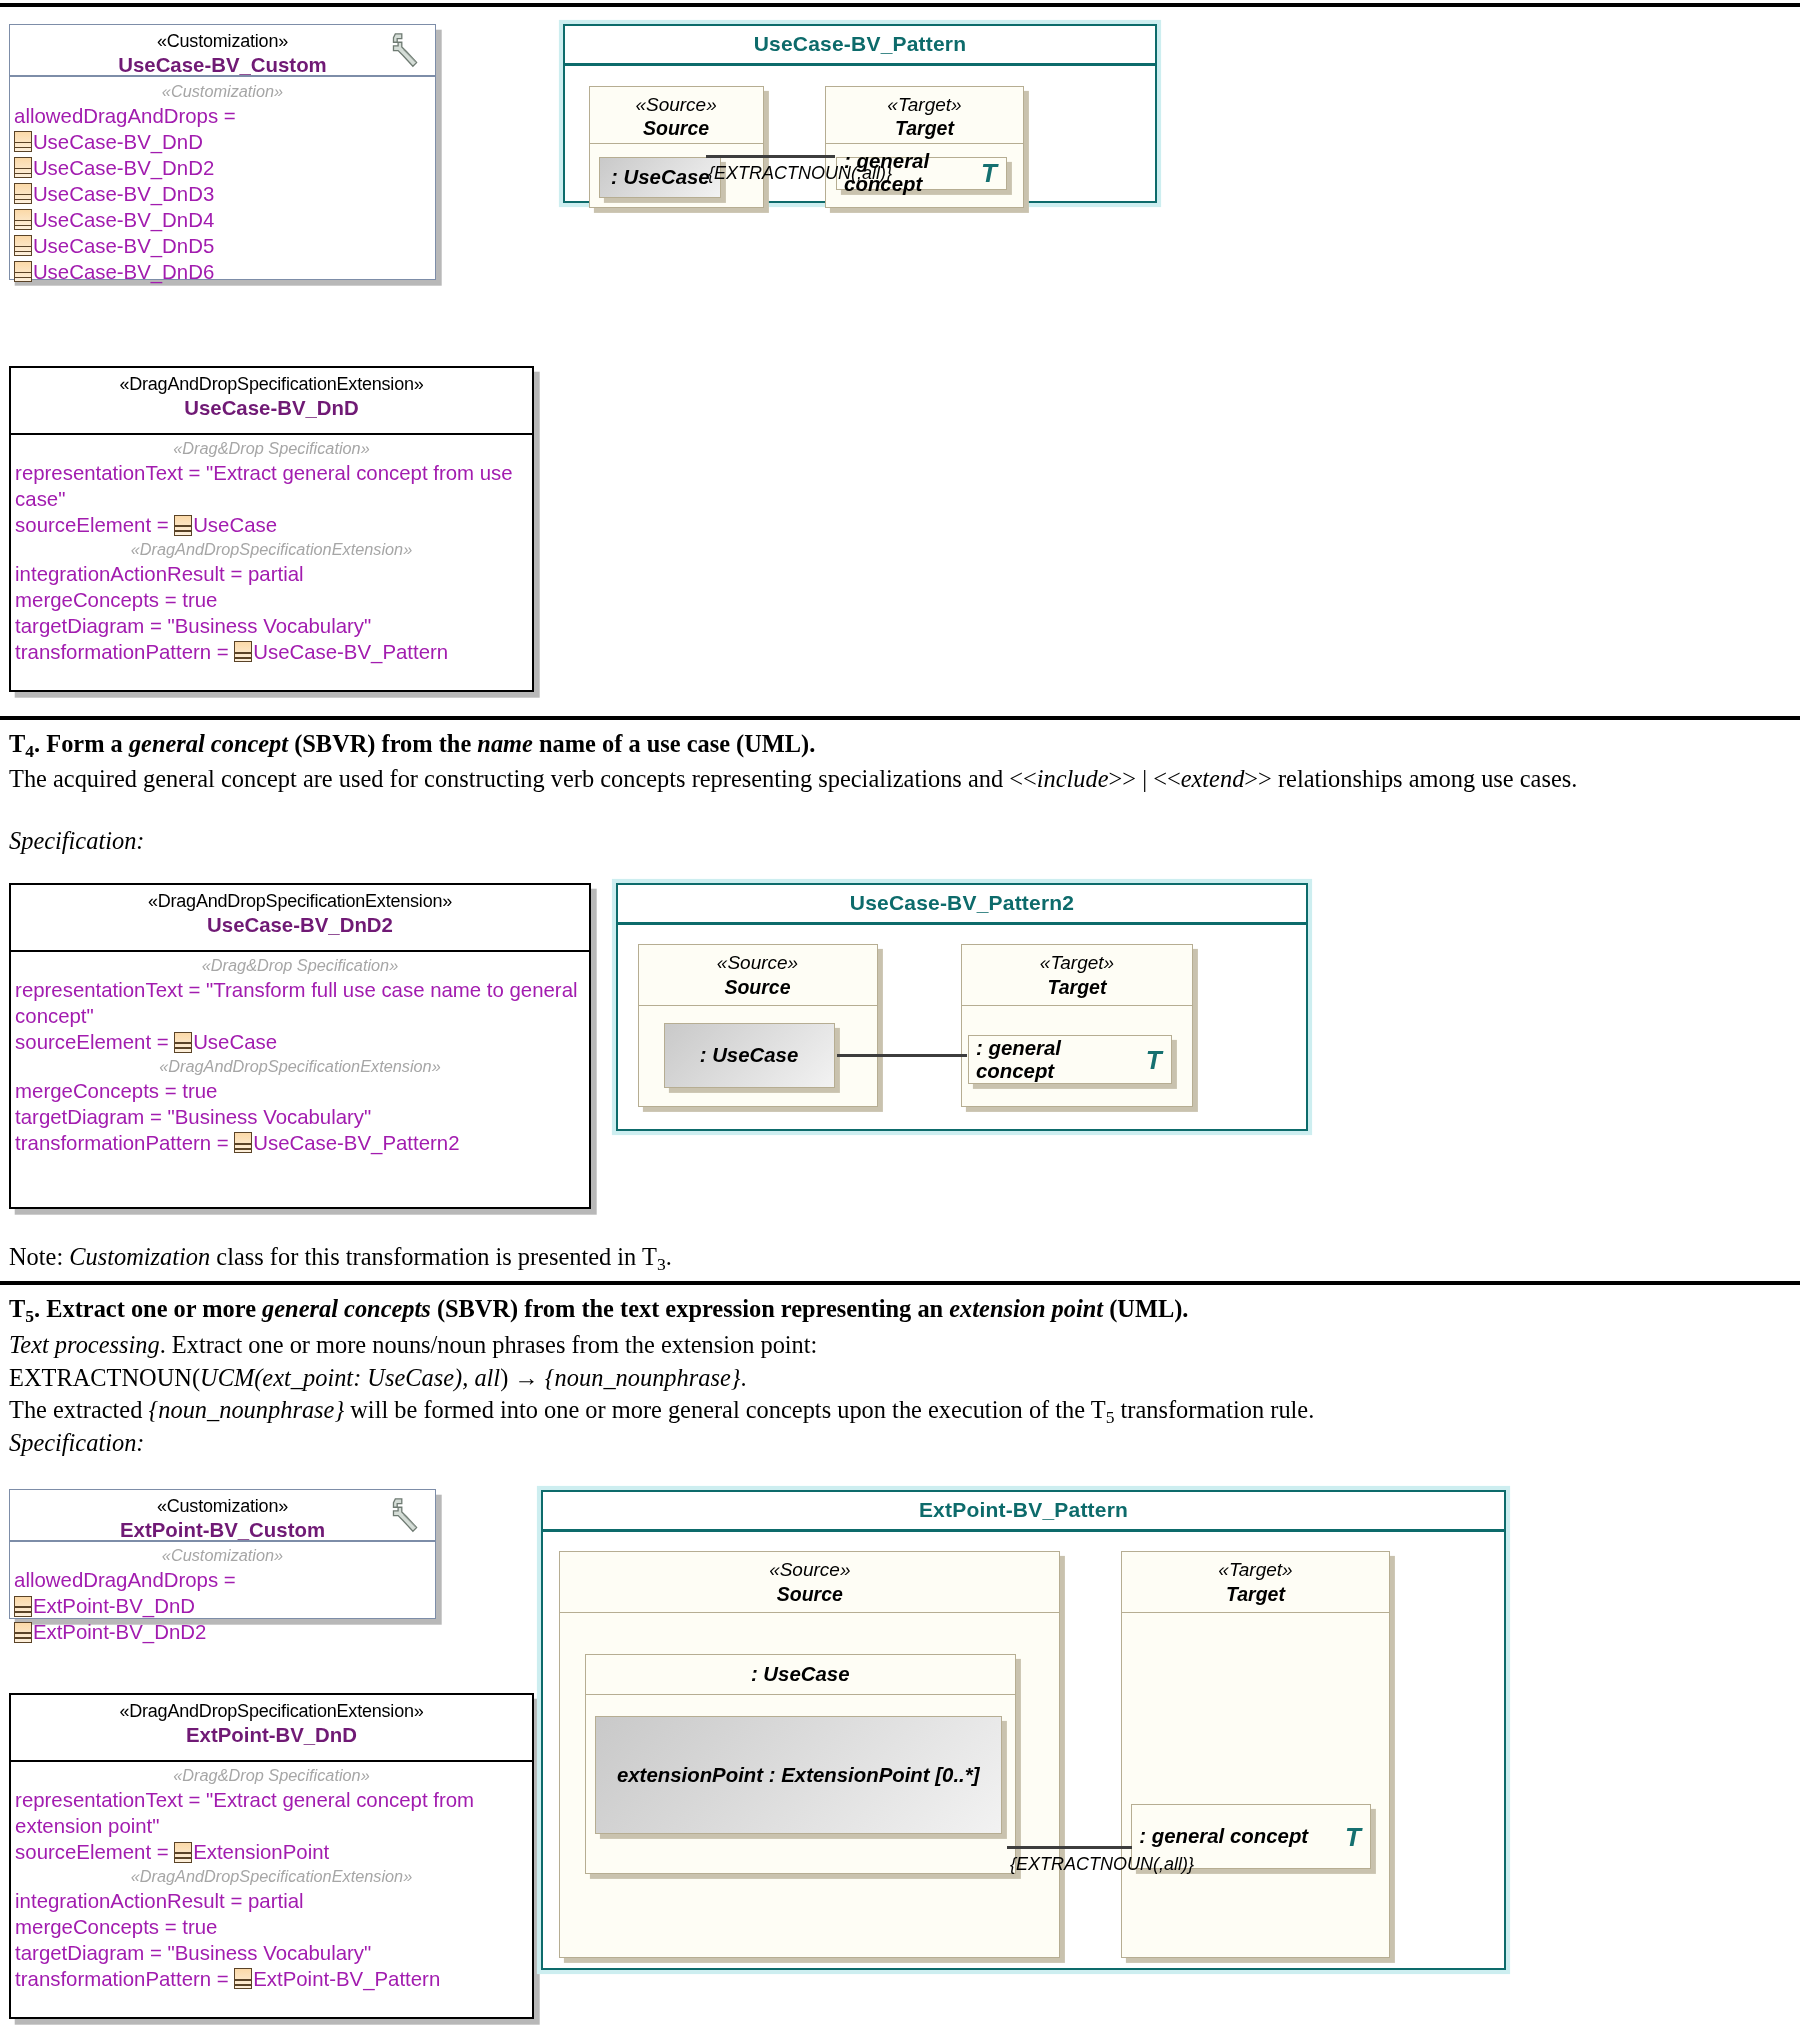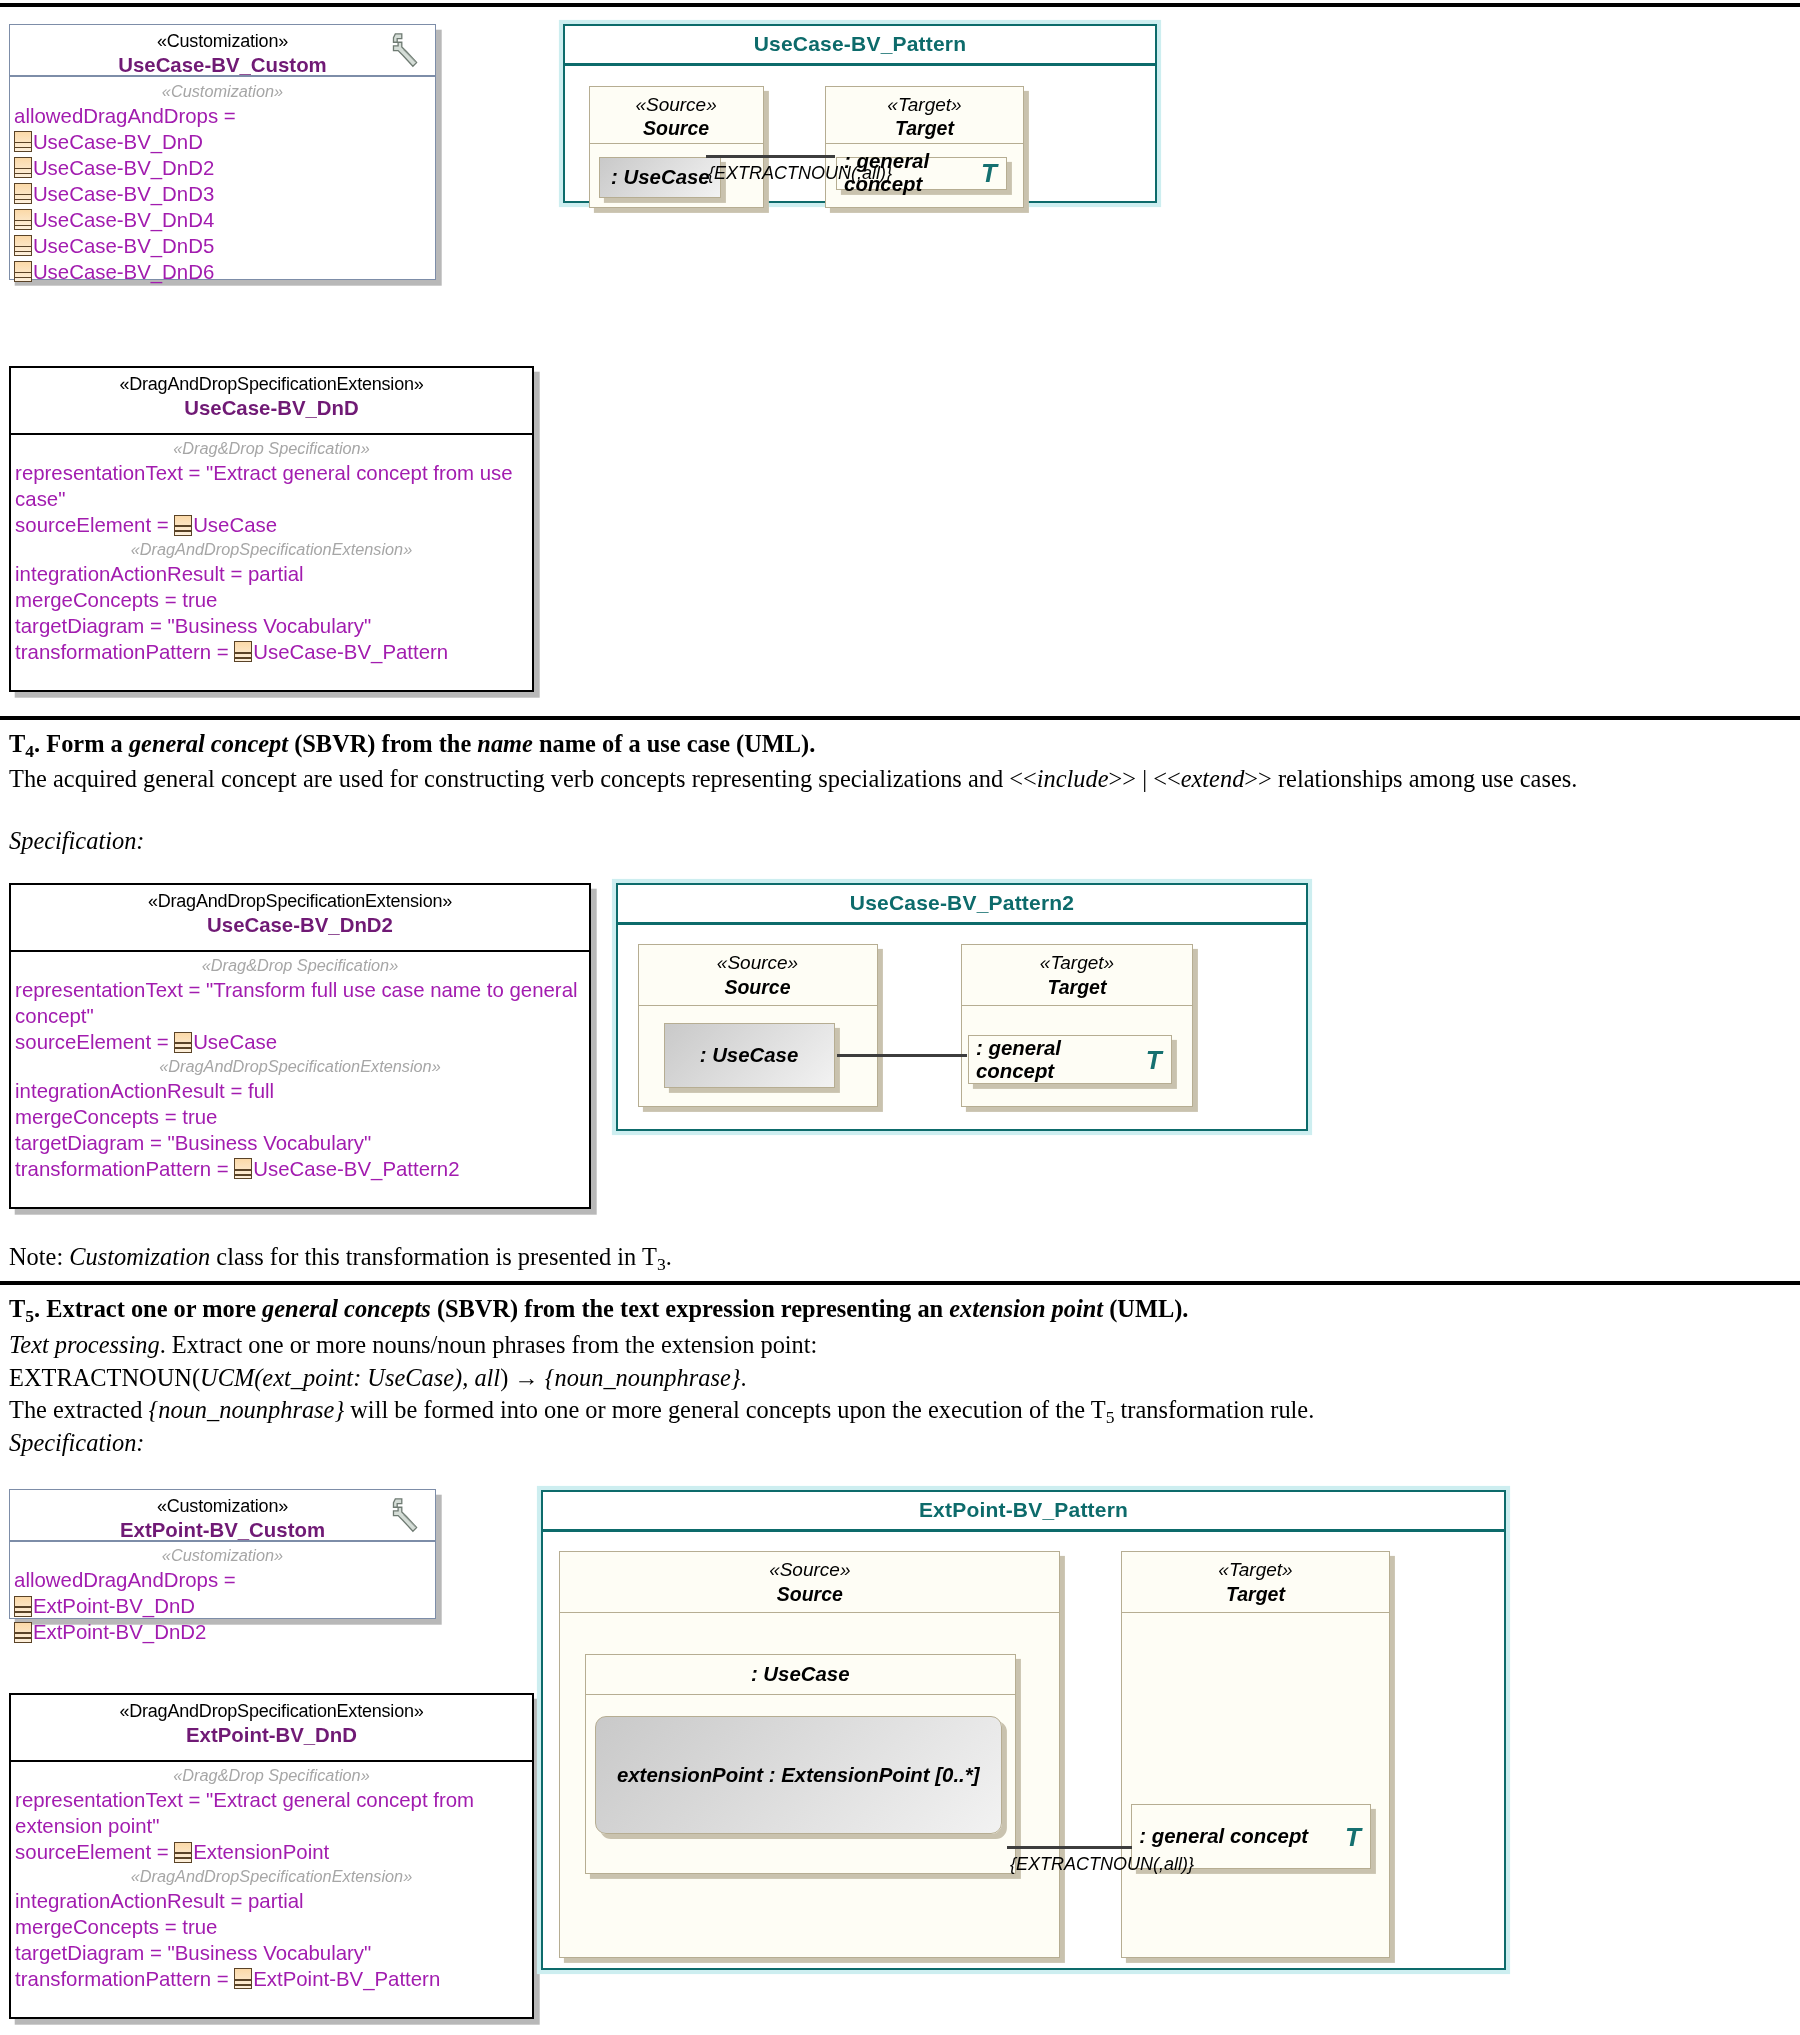--- a/index.html
+++ b/index.html
@@ -190,21 +190,20 @@
 <div class="umlbox thick" style="left:9px;top:883px;width:582px;height:326px;">
   <div class="umlhead" style="height:67px;">
     <div class="stereo">«DragAndDropSpecificationExtension»</div>
     <div class="clsname">UseCase-BV_DnD2</div>
   </div>
   <div class="umlbody">
     <div class="greystereo">«Drag&amp;Drop Specification»</div>
     <div class="attr wrap">representationText = "Transform full use case name to general concept"</div>
     <div class="attr"><span>sourceElement =</span>&nbsp;<span class="cicon"></span><span>UseCase</span></div>
     <div class="greystereo">«DragAndDropSpecificationExtension»</div>
-    <div class="attr">integrationActionResult = full</div>
     <div class="attr">mergeConcepts = true</div>
     <div class="attr">targetDiagram = "Business Vocabulary"</div>
     <div class="attr"><span>transformationPattern =</span>&nbsp;<span class="cicon"></span><span>UseCase-BV_Pattern2</span></div>
   </div>
 </div>
 
 <div class="pat" style="left:616px;top:883px;width:692px;height:248px;">
   <div class="pathead">
     <span class="pattitle">UseCase-BV_Pattern2</span>
   </div>
@@ -299,21 +298,21 @@
     <span class="pattitle">ExtPoint-BV_Pattern</span>
   </div>
   <div class="patbody">
     <div class="stbox" style="left:16.3px;top:19.5px;width:501px;height:407px;">
       <div class="sthead" style="height:61px;">
         <div class="stster">«Source»</div>
         <div class="stname">Source</div>
       </div>
       <div class="nested" style="left:24.4px;top:102px;width:431px;height:220px;">
         <div class="nestedhead">: UseCase</div>
-        <div class="inst grey" style="left:9px;top:61px;width:407px;height:118px;border-radius:11px;">
+        <div class="inst grey" style="left:9px;top:61px;width:407px;height:118px;">
           <span class="lbl">extensionPoint : ExtensionPoint [0..*]</span>
         </div>
       </div>
     </div>
     <div class="stbox" style="left:578px;top:19.5px;width:269px;height:407px;">
       <div class="sthead" style="height:61px;">
         <div class="stster">«Target»</div>
         <div class="stname">Target</div>
       </div>
       <div class="inst white" style="left:9px;top:252px;width:240px;height:65px;">

